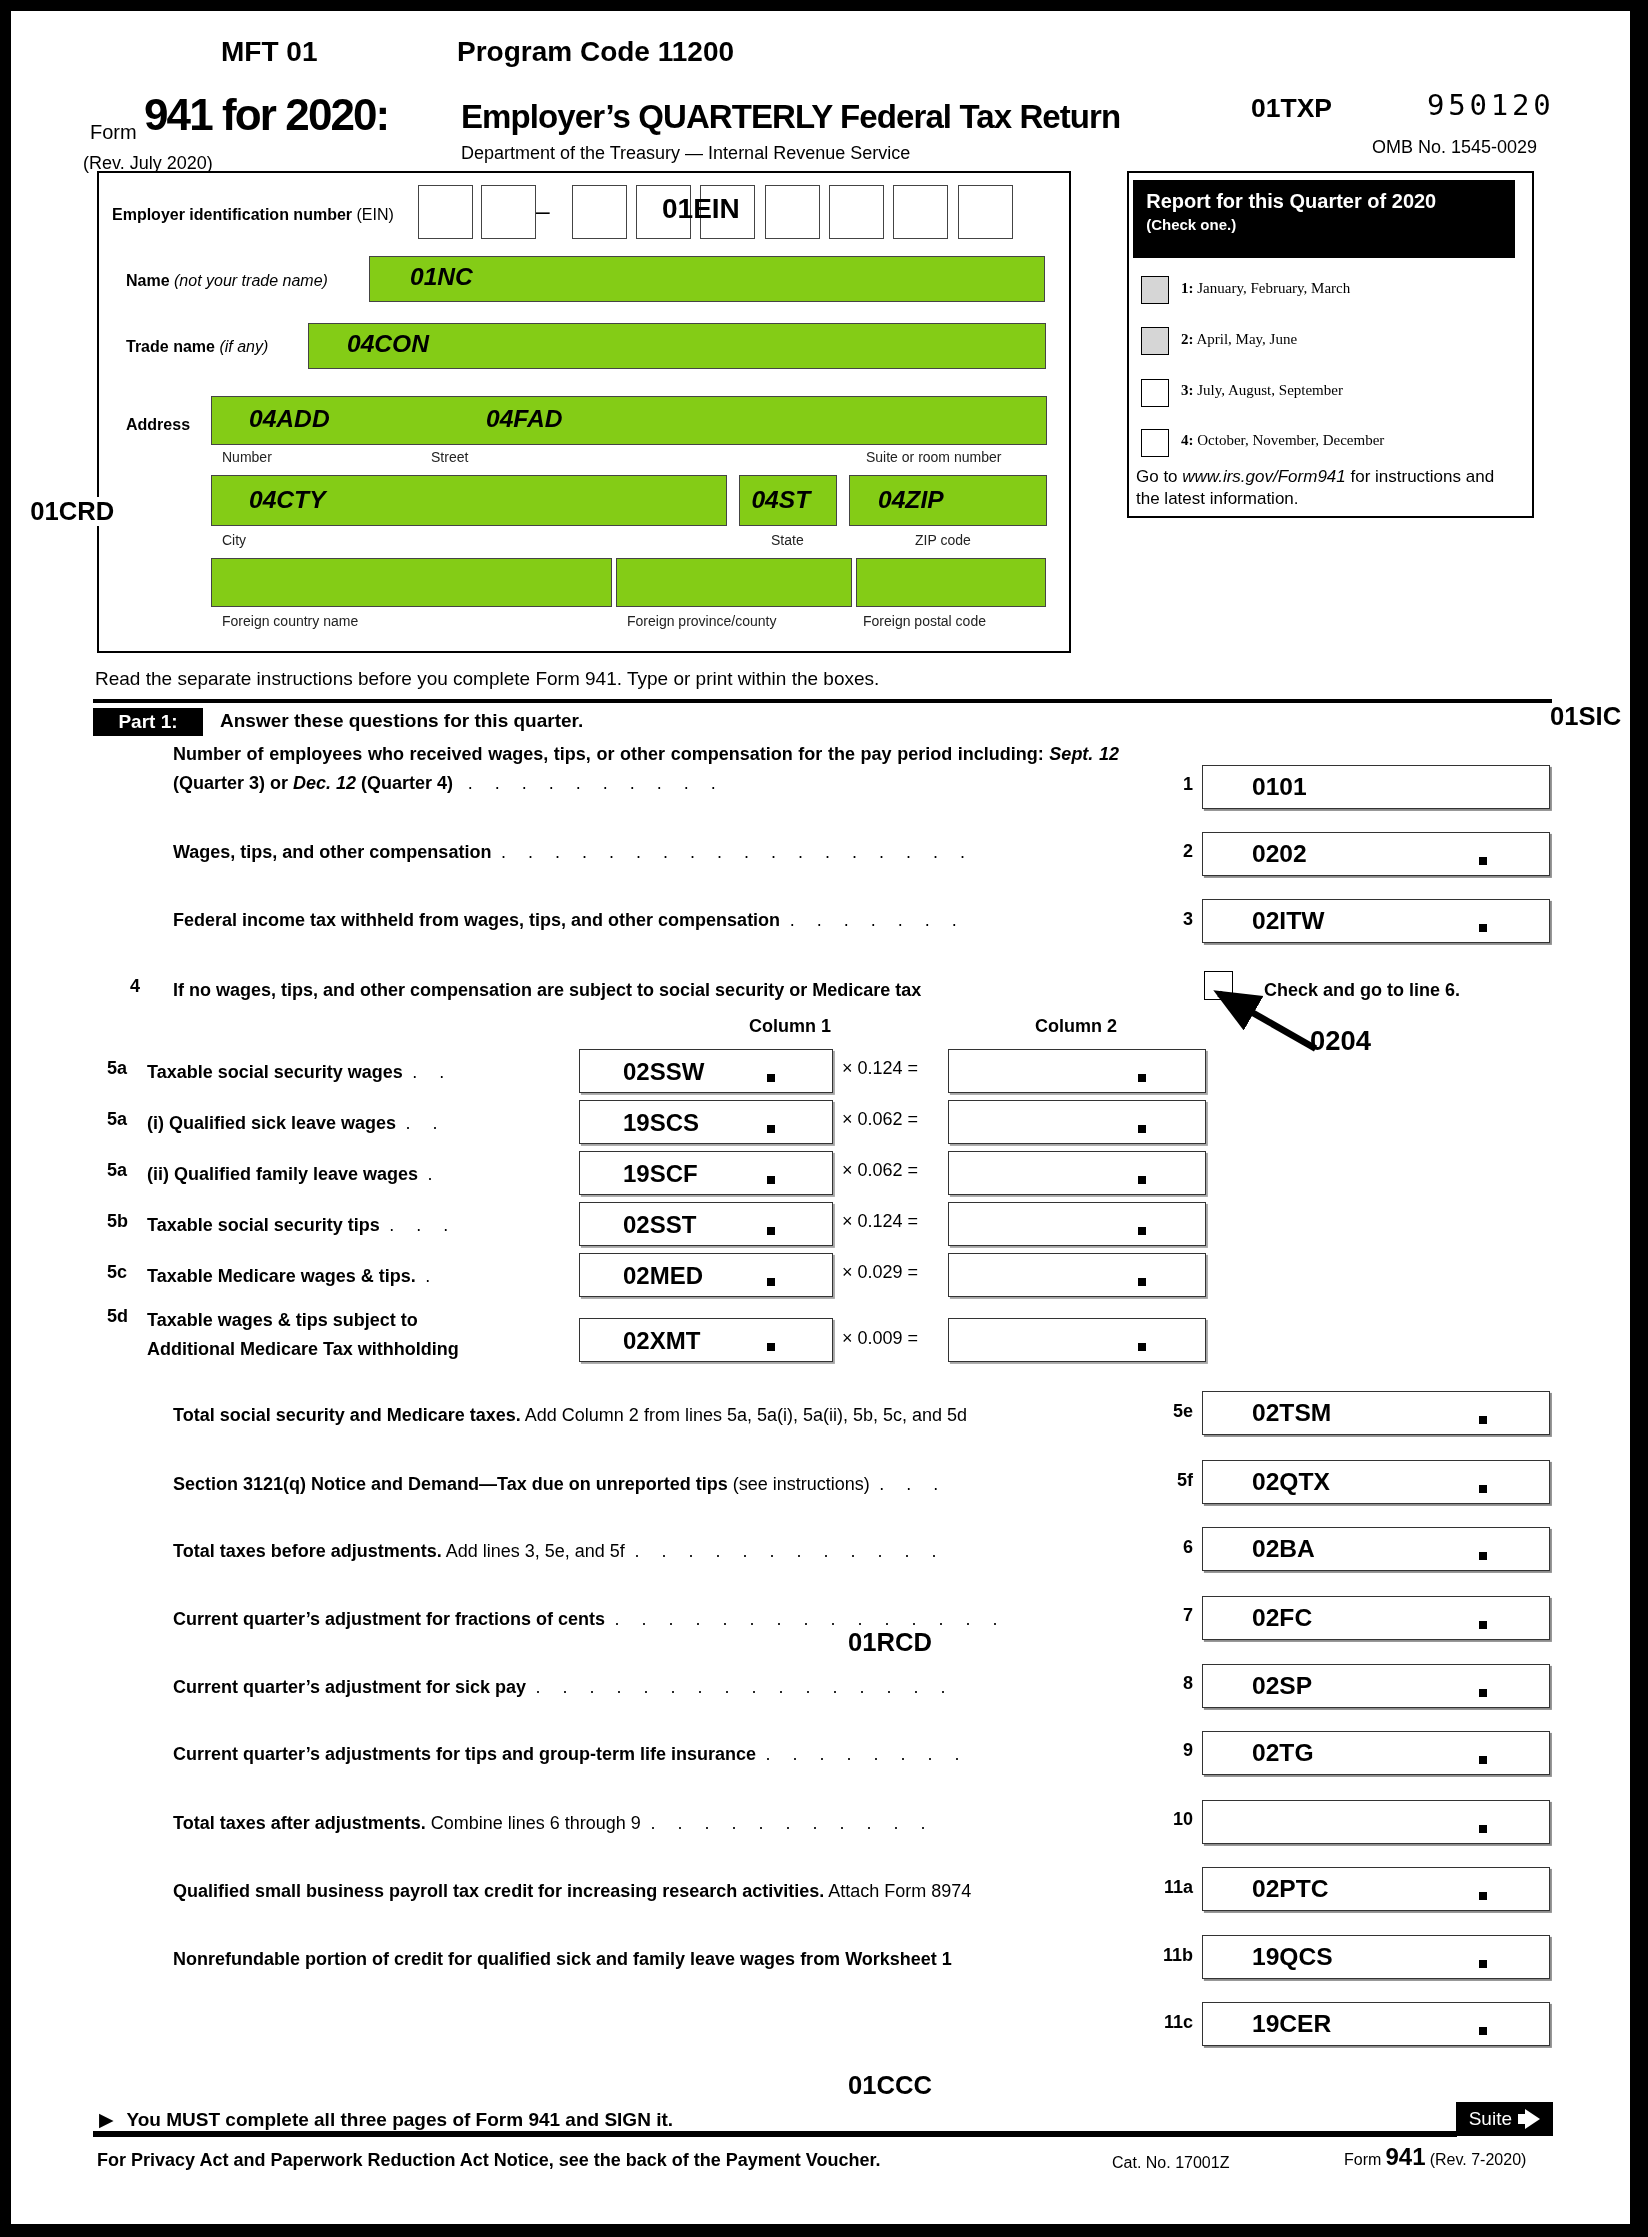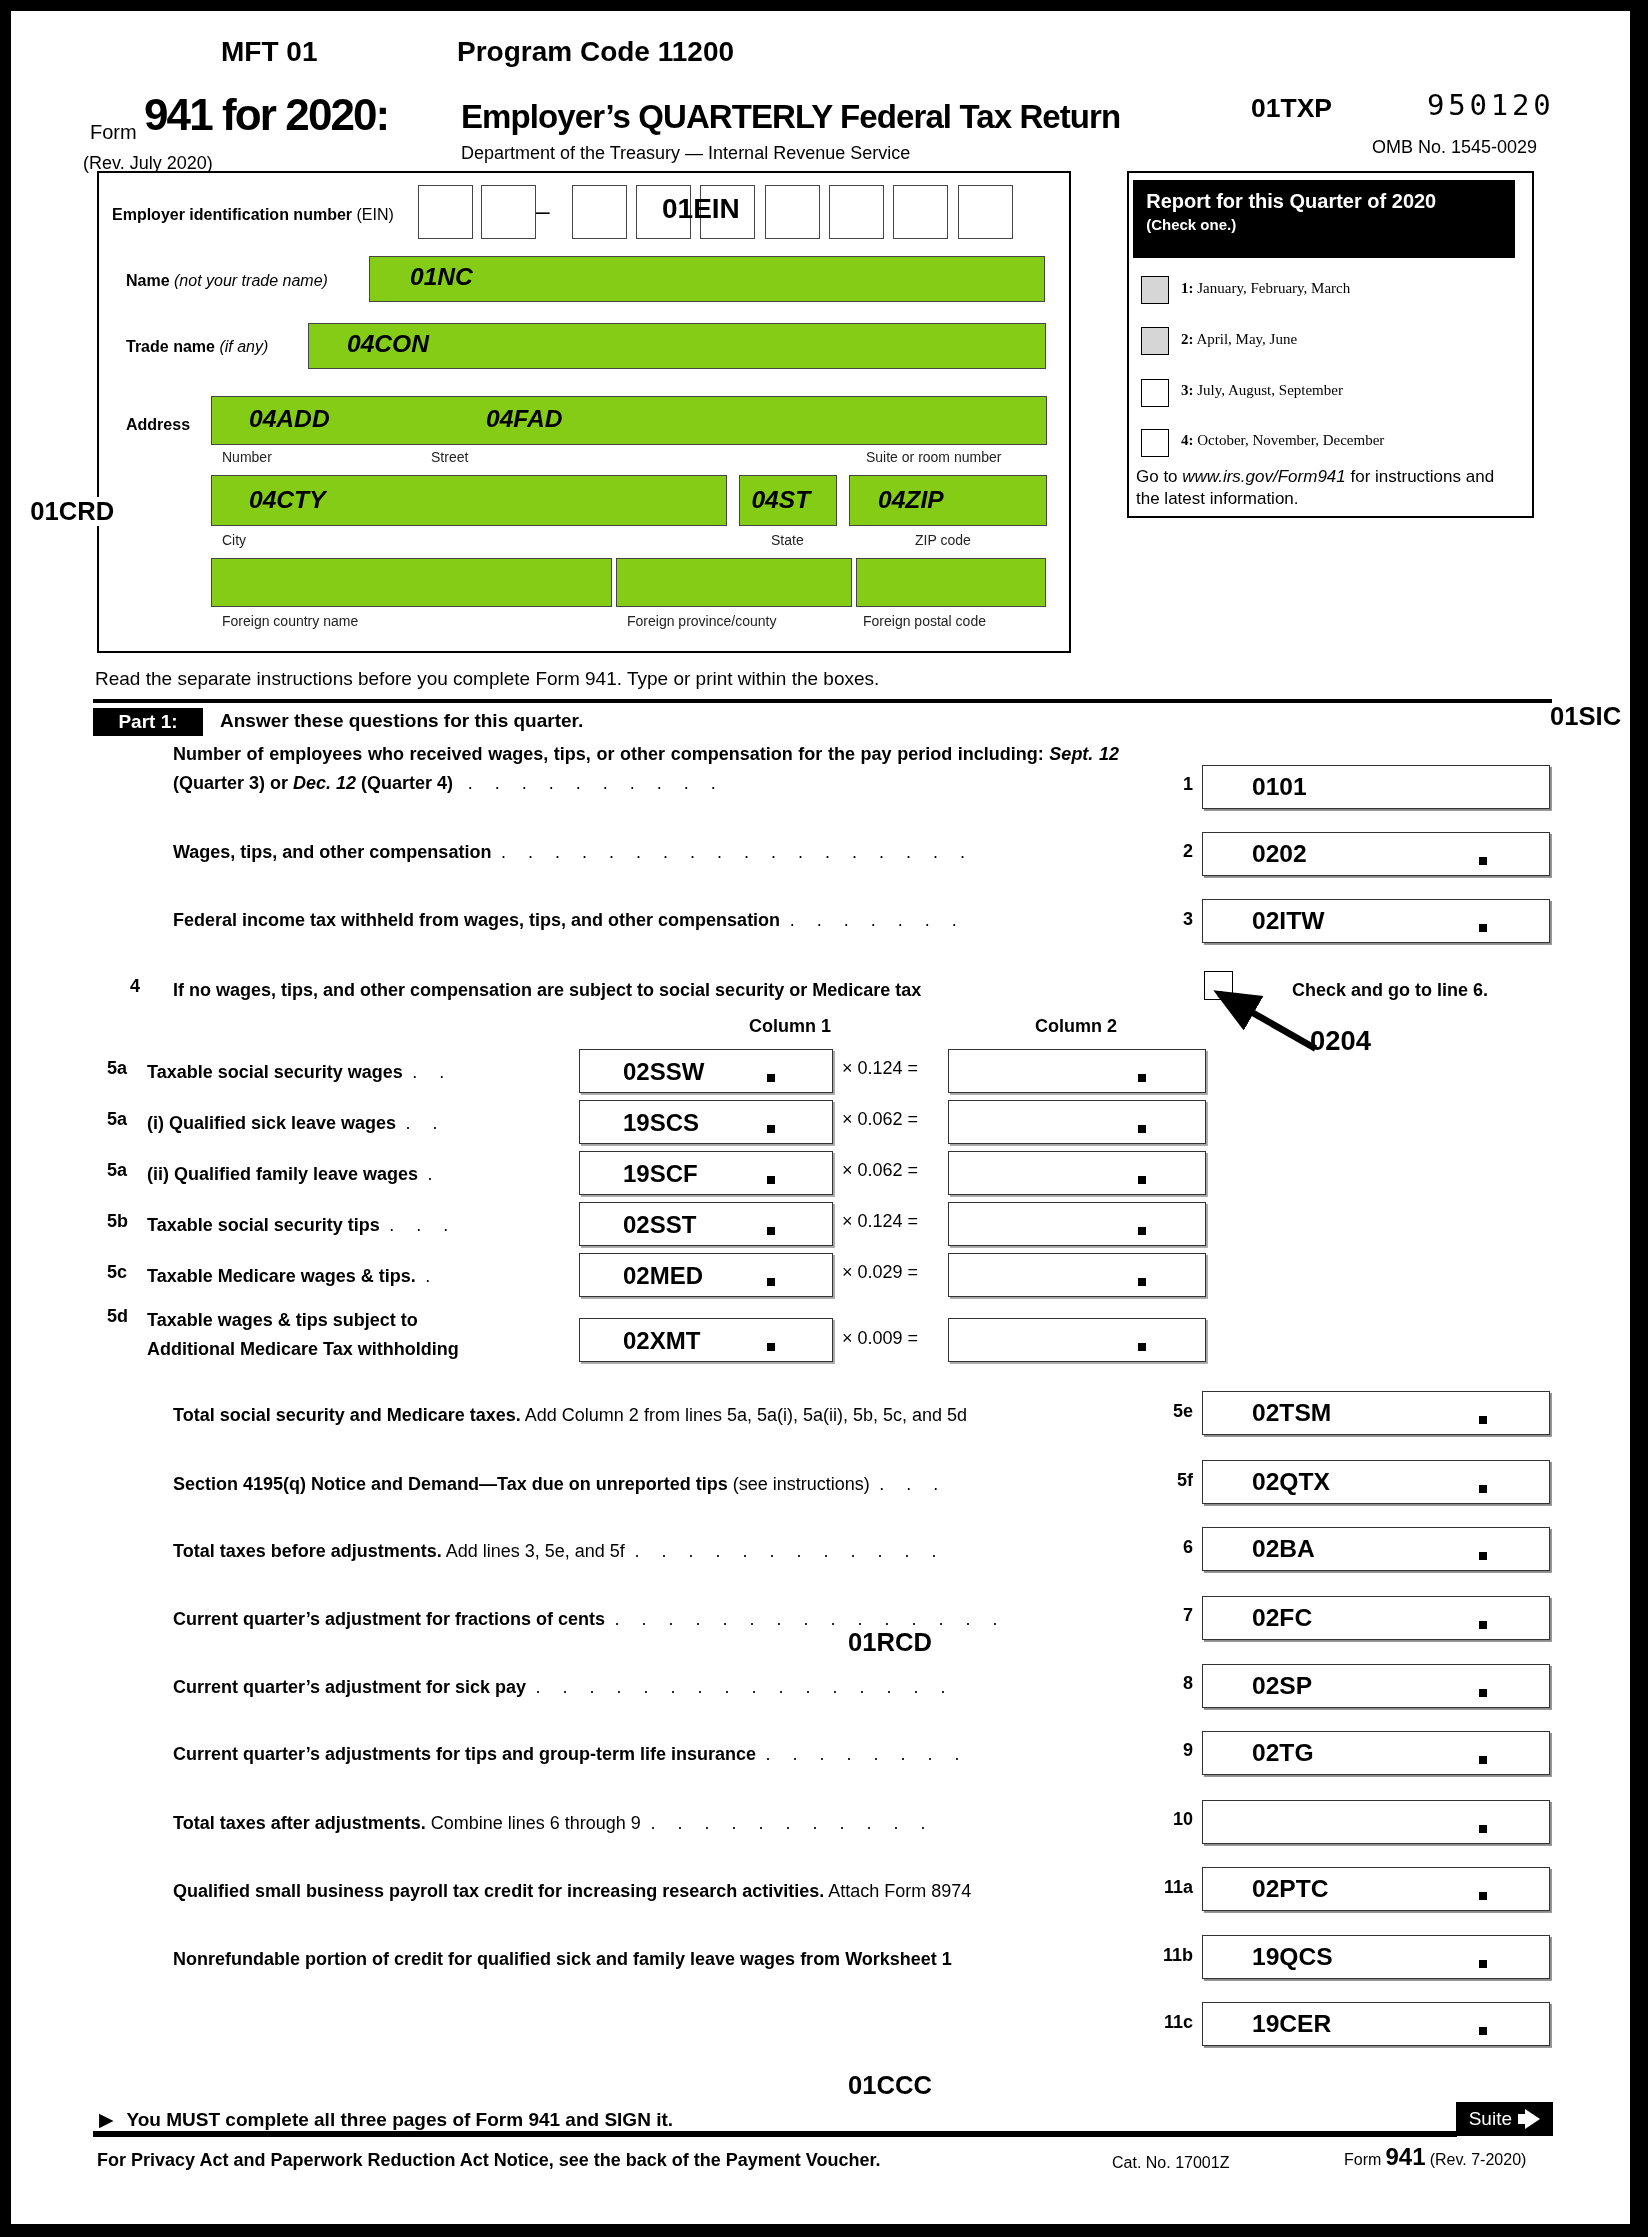--- a/index.html
+++ b/index.html
@@ -177,21 +177,21 @@
   <div class="abs row-text" style="left:173px;top:906px;width:956px;"><span class="b">Federal income tax withheld from wages, tips, and other compensation</span><span></span><span class="dots">. . . . . . .</span></div>
   <div class="abs row-num" style="left:1134px;top:909px;">3</div>
   <div class="abs amount-box" style="left:1202px;top:899px;">
       <span class="amount-val">02ITW</span>
       <span class="cent-dot" style="left:276px;"></span>
     </div>
 
   <div class="abs row-text b" style="left:173px;top:976px;width:1003px;">If no wages, tips, and other compensation are subject to social security or Medicare tax</div>
   <div class="abs row-num" style="left:81px;top:976px;">4</div>
   <div class="abs checkbox" style="left:1204px;top:971px;width:26.5px;height:26.5px;"></div>
-  <div class="abs row-text b" style="left:1292px;top:976px;">Check and go to line 6.</div>
+  <div class="abs row-text b" style="left:1264px;top:976px;">Check and go to line 6.</div>
   <svg class="abs" style="left:1202px;top:984px;" width="142" height="76" viewBox="0 0 150 80">
     <defs>
         <marker id="ah" markerWidth="10" markerHeight="10" refX="6" refY="3" orient="auto">
           <path d="M0,0 L7,3 L0,6 z" fill="#000"></path>
         </marker>
       </defs>
     <line x1="120" y1="68" x2="18" y2="10" stroke="#000" stroke-width="7" marker-end="url(#ah)"></line>
   </svg>
   <div class="abs" style="left:1310px;top:1025px;font-size:27.4px;font-weight:bold;">0204</div>
 
@@ -264,21 +264,21 @@
       <span class="cent-dot" style="left:189px;"></span>
     </div>
 
   <div class="abs row-text" style="left:173px;top:1401px;width:956px;"><span class="b">Total social security and Medicare taxes.</span><span> Add Column 2 from lines 5a, 5a(i), 5a(ii), 5b, 5c, and 5d</span></div>
   <div class="abs row-num" style="left:1134px;top:1401px;">5e</div>
   <div class="abs amount-box" style="left:1202px;top:1391px;">
       <span class="amount-val">02TSM</span>
       <span class="cent-dot" style="left:276px;"></span>
     </div>
 
-  <div class="abs row-text" style="left:173px;top:1470px;width:956px;"><span class="b">Section 4195(q) Notice and Demand—Tax due on unreported tips</span><span> (see instructions)</span><span class="dots">. . .</span></div>
+  <div class="abs row-text" style="left:173px;top:1470px;width:956px;"><span class="b">Section 3121(q) Notice and Demand—Tax due on unreported tips</span><span> (see instructions)</span><span class="dots">. . .</span></div>
   <div class="abs row-num" style="left:1134px;top:1470px;">5f</div>
   <div class="abs amount-box" style="left:1202px;top:1460px;">
       <span class="amount-val">02QTX</span>
       <span class="cent-dot" style="left:276px;"></span>
     </div>
 
   <div class="abs row-text" style="left:173px;top:1537px;width:956px;"><span class="b">Total taxes before adjustments.</span><span> Add lines 3, 5e, and 5f</span><span class="dots">. . . . . . . . . . . .</span></div>
   <div class="abs row-num" style="left:1134px;top:1537px;">6</div>
   <div class="abs amount-box" style="left:1202px;top:1527px;">
       <span class="amount-val">02BA</span>

